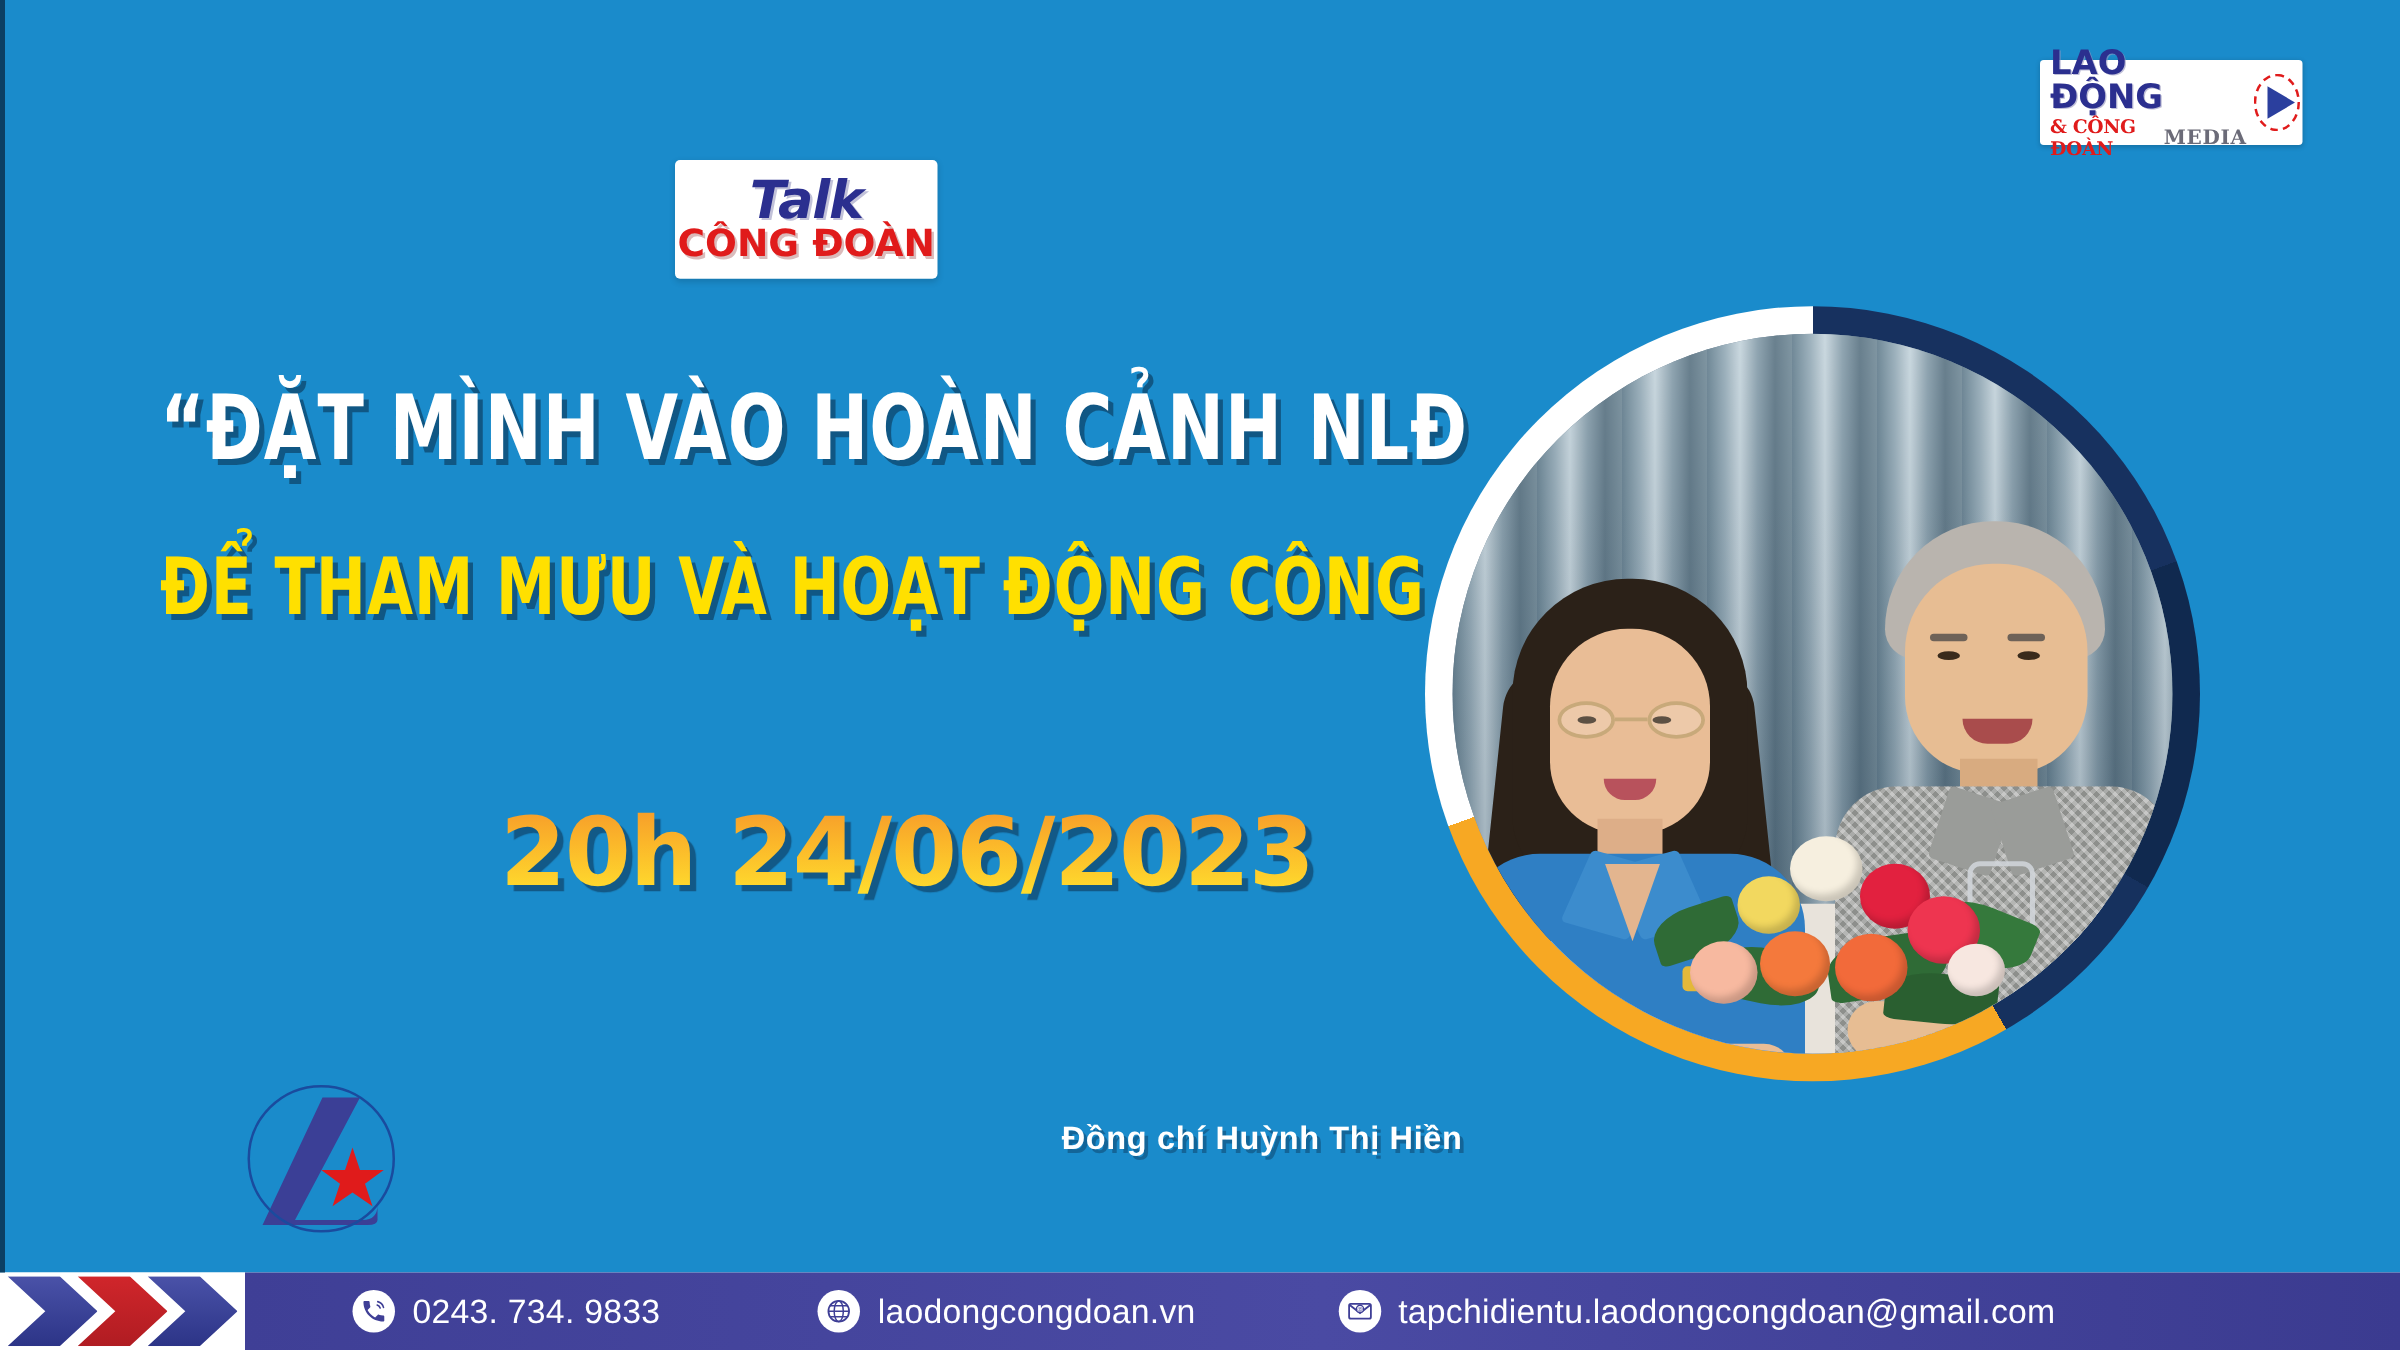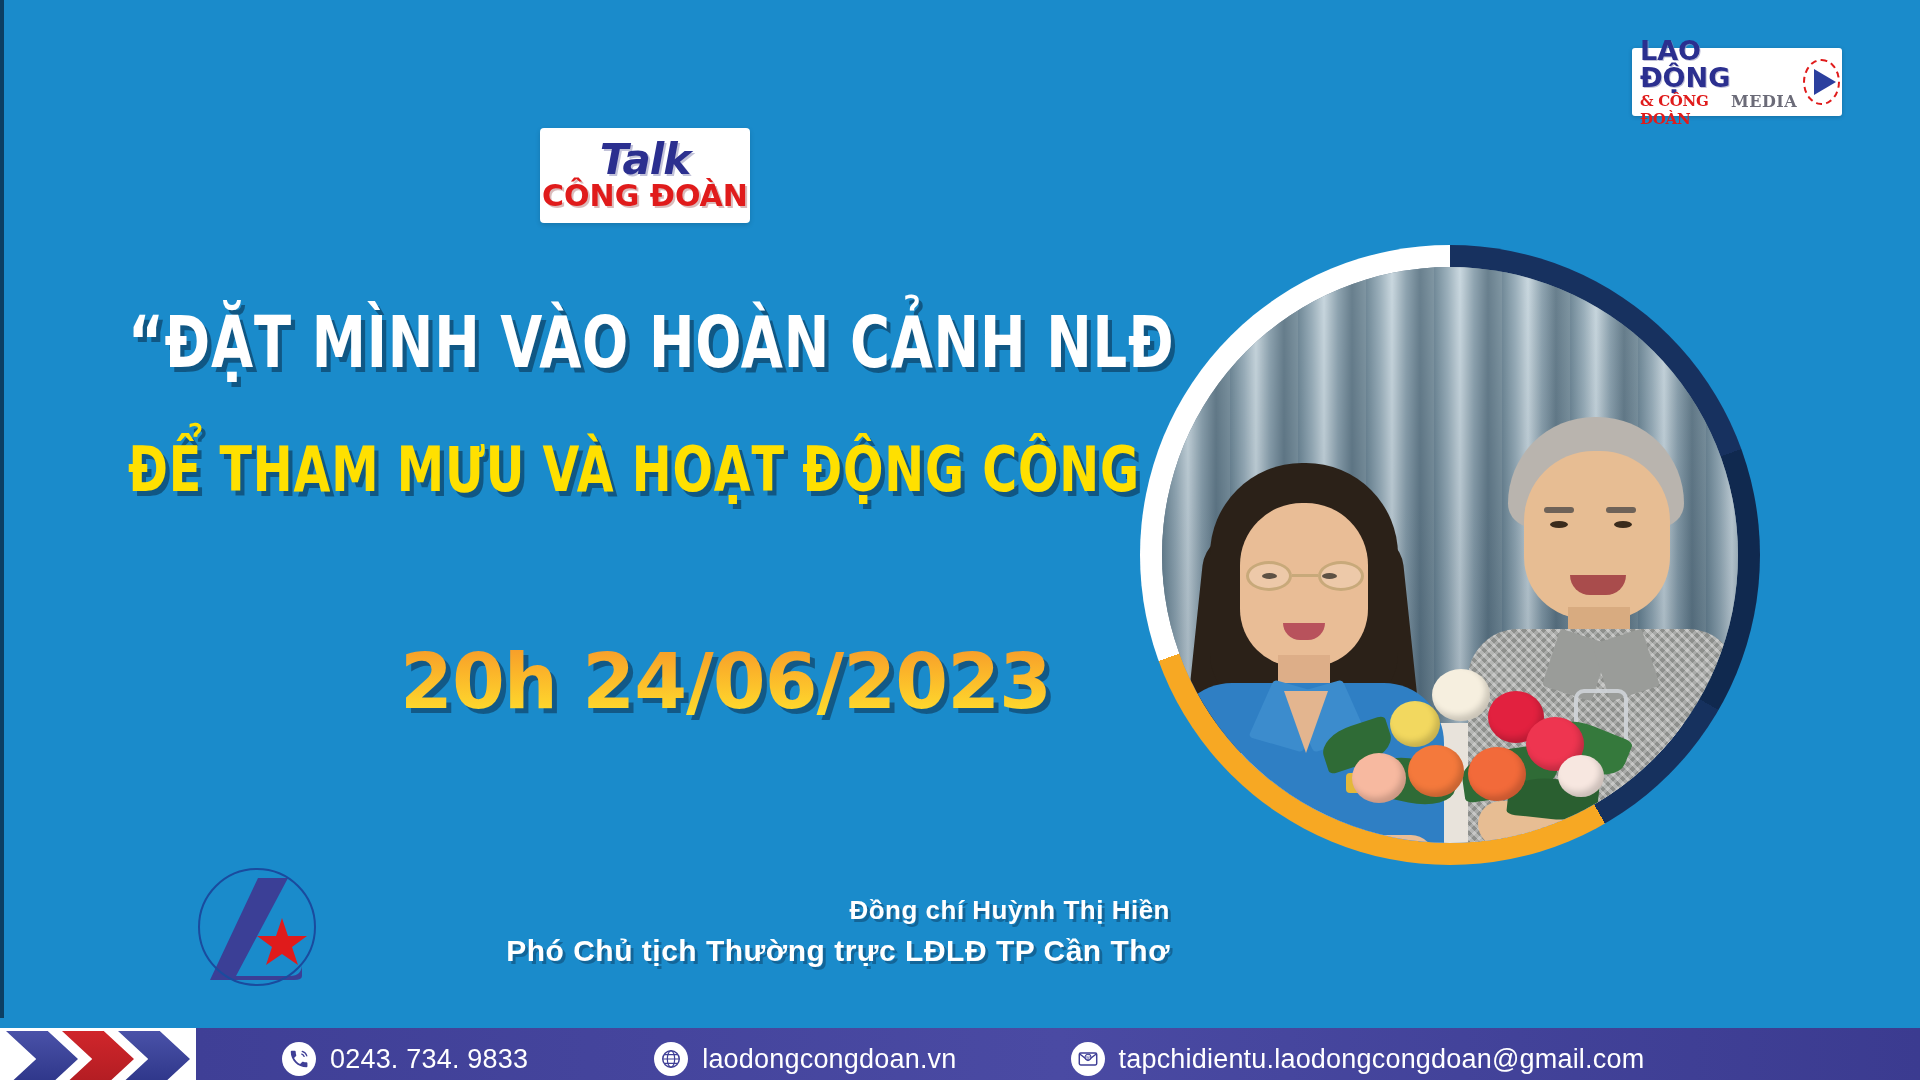--- a/index.html
+++ b/index.html
@@ -37,21 +37,21 @@
     position:absolute;right:78px;top:48px;width:210px;height:68px;
     background:#ffffff;border-radius:3px;
     display:flex;align-items:center;justify-content:center;
     box-shadow:0 1px 4px rgba(0,0,0,.2);
   }
   #brand-logo .bl-texts{display:flex;flex-direction:column;align-items:flex-start;padding-left:8px;}
   #brand-logo .bl-top{
     font-family:"DejaVu Sans", sans-serif;font-weight:bold;font-size:27px;line-height:27px;
     color:#2b2f8f;letter-spacing:0px;text-shadow:1px 1px 0 rgba(150,150,190,.6);
   }
-  #brand-logo .bl-bot{display:flex;align-items:flex-start;gap:3px;margin-top:1px;}
+  #brand-logo .bl-bot{display:flex;align-items:center;gap:3px;margin-top:1px;}
   #brand-logo .bl-red{
     font-family:"DejaVu Serif", serif;font-weight:bold;font-size:15px;color:#e01b1b;letter-spacing:-.3px;
   }
   #brand-logo .bl-media{
     font-family:"DejaVu Serif", serif;font-weight:bold;font-size:16px;color:#6b6b78;letter-spacing:.5px;
   }
   #brand-logo .play-wrap{
     position:relative;width:50px;height:50px;margin-left:4px;
     display:flex;align-items:center;justify-content:center;
   }
@@ -181,21 +181,21 @@
   .p2-hand{position:absolute;left:0px;top:384px;width:96px;height:46px;background:#e7bd93;border-radius:26px;}
   
   .table{position:absolute;left:0;bottom:0;width:100%;height:120px;background:#e8e3db;}
   .paper{position:absolute;left:62px;bottom:84px;width:118px;height:30px;background:#f3f1ec;transform:rotate(-3deg);}
   .paper2{position:absolute;right:58px;bottom:92px;width:120px;height:32px;background:#f6f4ef;transform:rotate(4deg);}
   .bouquet{position:absolute;left:150px;bottom:24px;width:340px;height:190px;}
   .leaf{position:absolute;background:#2f6b36;border-radius:50% 10% 50% 10%;}
   .rose{position:absolute;border-radius:50%;box-shadow:inset -4px -5px 6px rgba(0,0,0,.18);}
 
   
-  #footer{position:absolute;left:0;bottom:0;width:1920px;height:52px;z-index:50;background:#ffffff;}
+  #footer{position:absolute;left:0;bottom:0;width:1920px;height:62px;z-index:50;background:#ffffff;}
   #chev-zone{position:absolute;left:0;top:0;width:196px;height:62px;background:#ffffff;}
   .chev{position:absolute;top:3px;width:72px;height:56px;
     clip-path:polygon(0 0,58% 0,100% 50%,58% 100%,0 100%,42% 50%);}
   .chev.c1{left:6px;background:linear-gradient(180deg,#4a52a8,#2c3487);}
   .chev.c2{left:62px;background:linear-gradient(180deg,#d0262b,#b01c22);}
   .chev.c3{left:118px;background:linear-gradient(180deg,#4a52a8,#2c3487);}
   #contact-bar{
     position:absolute;left:196px;top:0;right:0;height:62px;
     background:linear-gradient(90deg,#3f3f96 0%,#4a4aa3 50%,#3b3b90 100%);
     display:flex;align-items:center;
@@ -236,21 +236,20 @@
 
   <div id="headline">
     <div class="hl-line hl-1">“ĐẶT MÌNH VÀO HOÀN CẢNH NLĐ</div>
     <div class="hl-line hl-2">ĐỂ THAM MƯU VÀ HOẠT ĐỘNG CÔNG ĐOÀN”</div>
   </div>
 
   <div id="airtime">20h 24/06/2023</div>
 
   <div id="guest">
     <div class="g-line g-name">Đồng chí Huỳnh Thị Hiền</div>
-    <div class="g-line g-role">Phó Chủ tịch Thường trực LĐLĐ TP Cần Thơ</div>
   </div>
 
   <div id="union-logo">
     <div class="ul-circle"></div>
     <svg width="130" height="120" viewBox="0 0 130 120">
       <path d="M68 10 L98 10 L46 108 L100 108 Q112 108 112 96 L112 108 Q112 112 104 112 L20 112 Z" fill="#3b3f96"></path>
       <polygon points="92,50 98,68 117,68 102,79 108,97 92,86 76,97 82,79 67,68 86,68" fill="#e01b1b"></polygon>
     </svg>
   </div>
 

